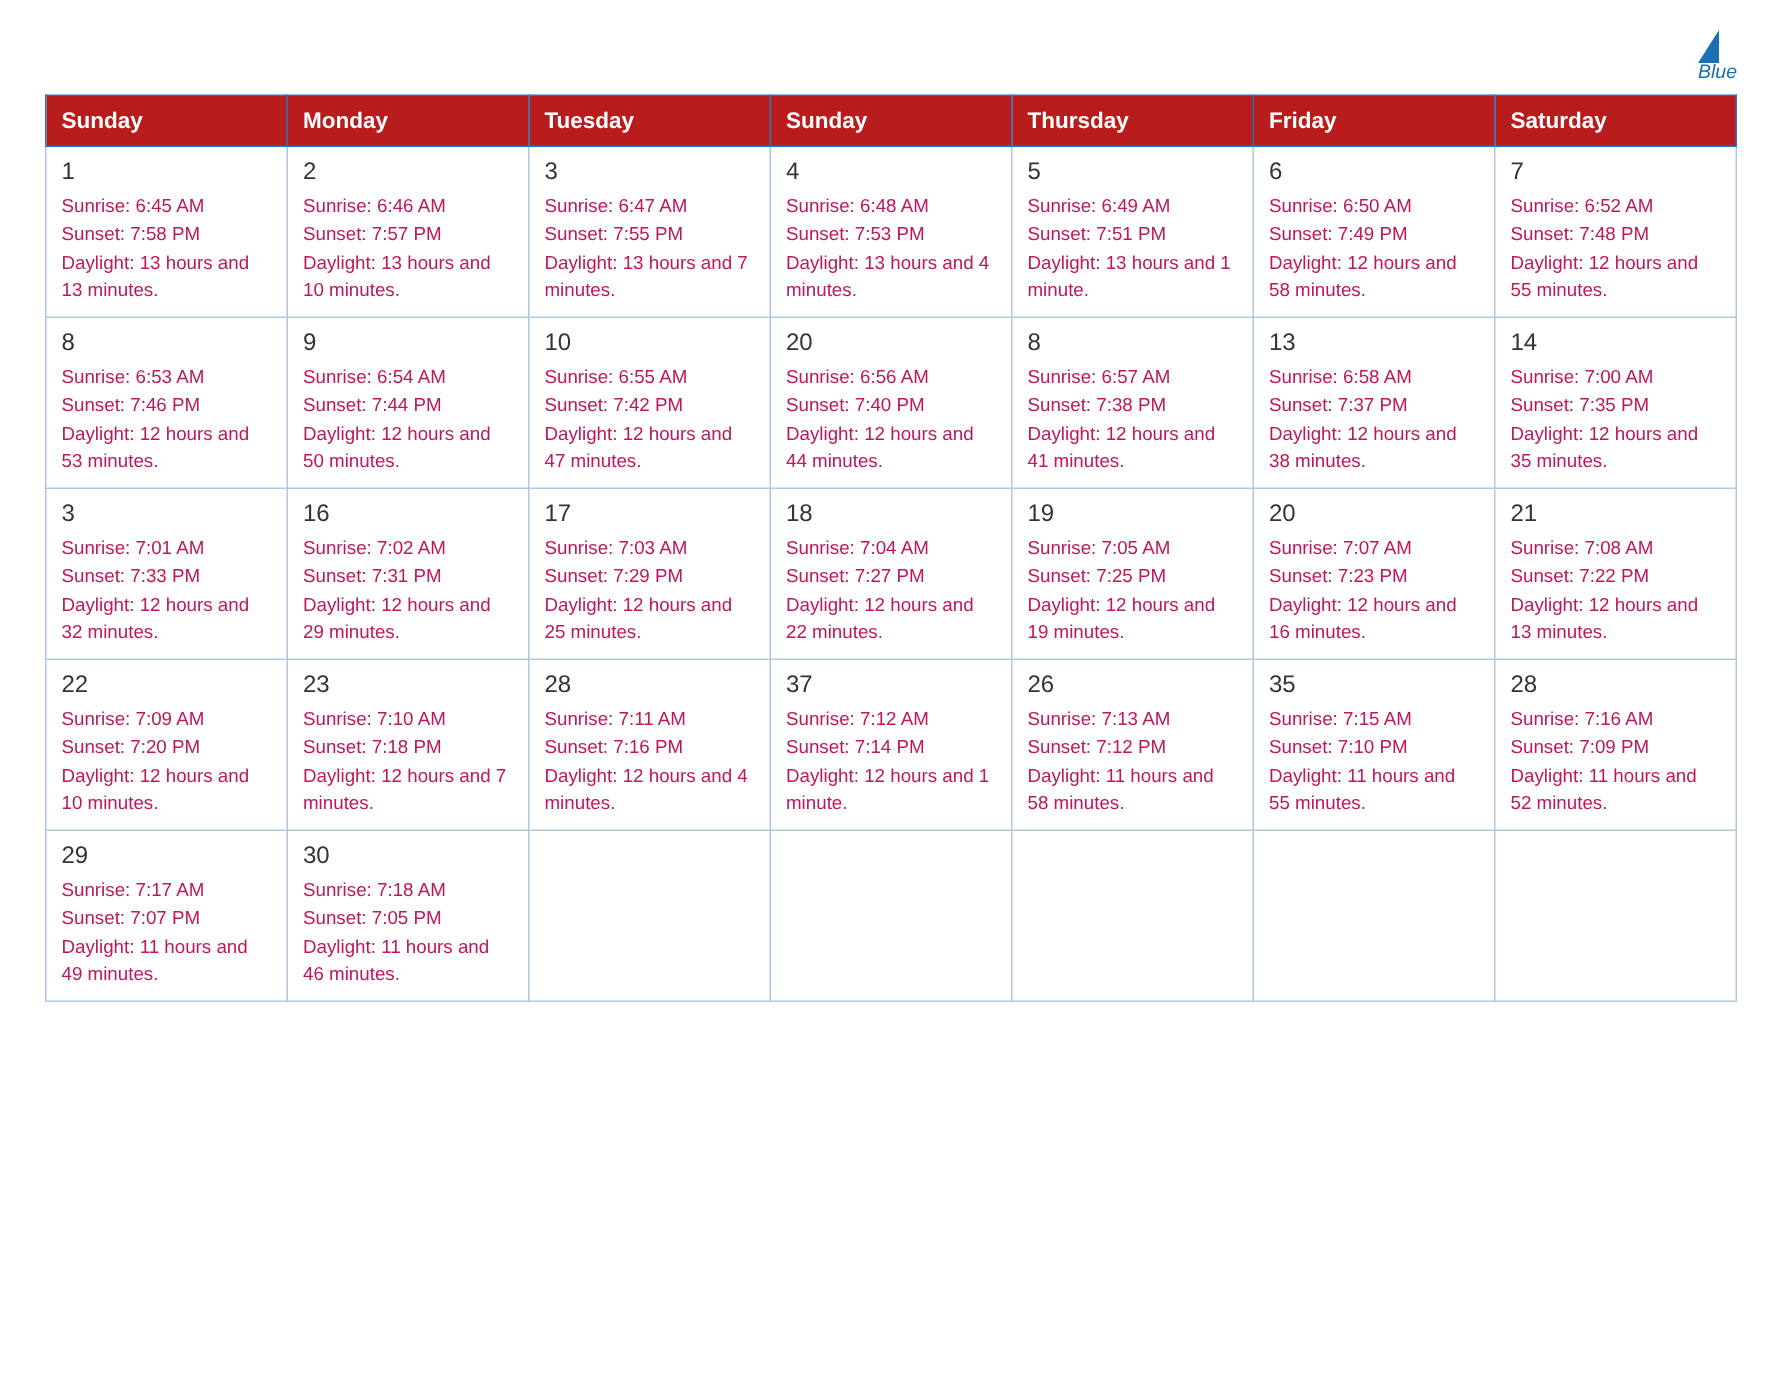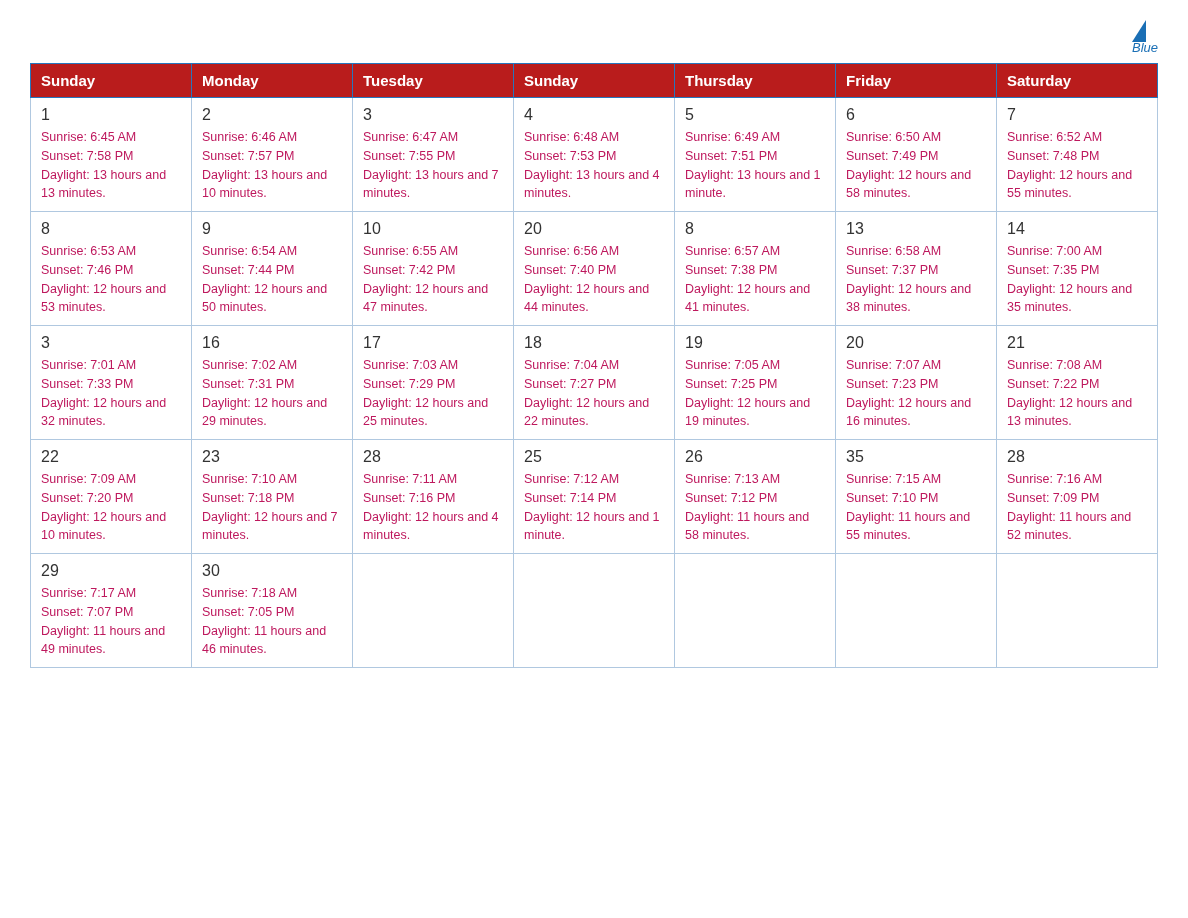--- a/index.html
+++ b/index.html
@@ -226,21 +226,21 @@
         </td>
         <td>
           <span class="day-num">23</span>
           <div class="day-info">Sunrise: 7:10 AM<br>Sunset: 7:18 PM<br>Daylight: 12 hours and 7 minutes.</div>
         </td>
         <td>
           <span class="day-num">28</span>
           <div class="day-info">Sunrise: 7:11 AM<br>Sunset: 7:16 PM<br>Daylight: 12 hours and 4 minutes.</div>
         </td>
         <td>
-          <span class="day-num">25</span>
+          <span class="day-num">37</span>
           <div class="day-info">Sunrise: 7:12 AM<br>Sunset: 7:14 PM<br>Daylight: 12 hours and 1 minute.</div>
         </td>
         <td>
           <span class="day-num">26</span>
           <div class="day-info">Sunrise: 7:13 AM<br>Sunset: 7:12 PM<br>Daylight: 11 hours and 58 minutes.</div>
         </td>
         <td>
           <span class="day-num">35</span>
           <div class="day-info">Sunrise: 7:15 AM<br>Sunset: 7:10 PM<br>Daylight: 11 hours and 55 minutes.</div>
         </td>

